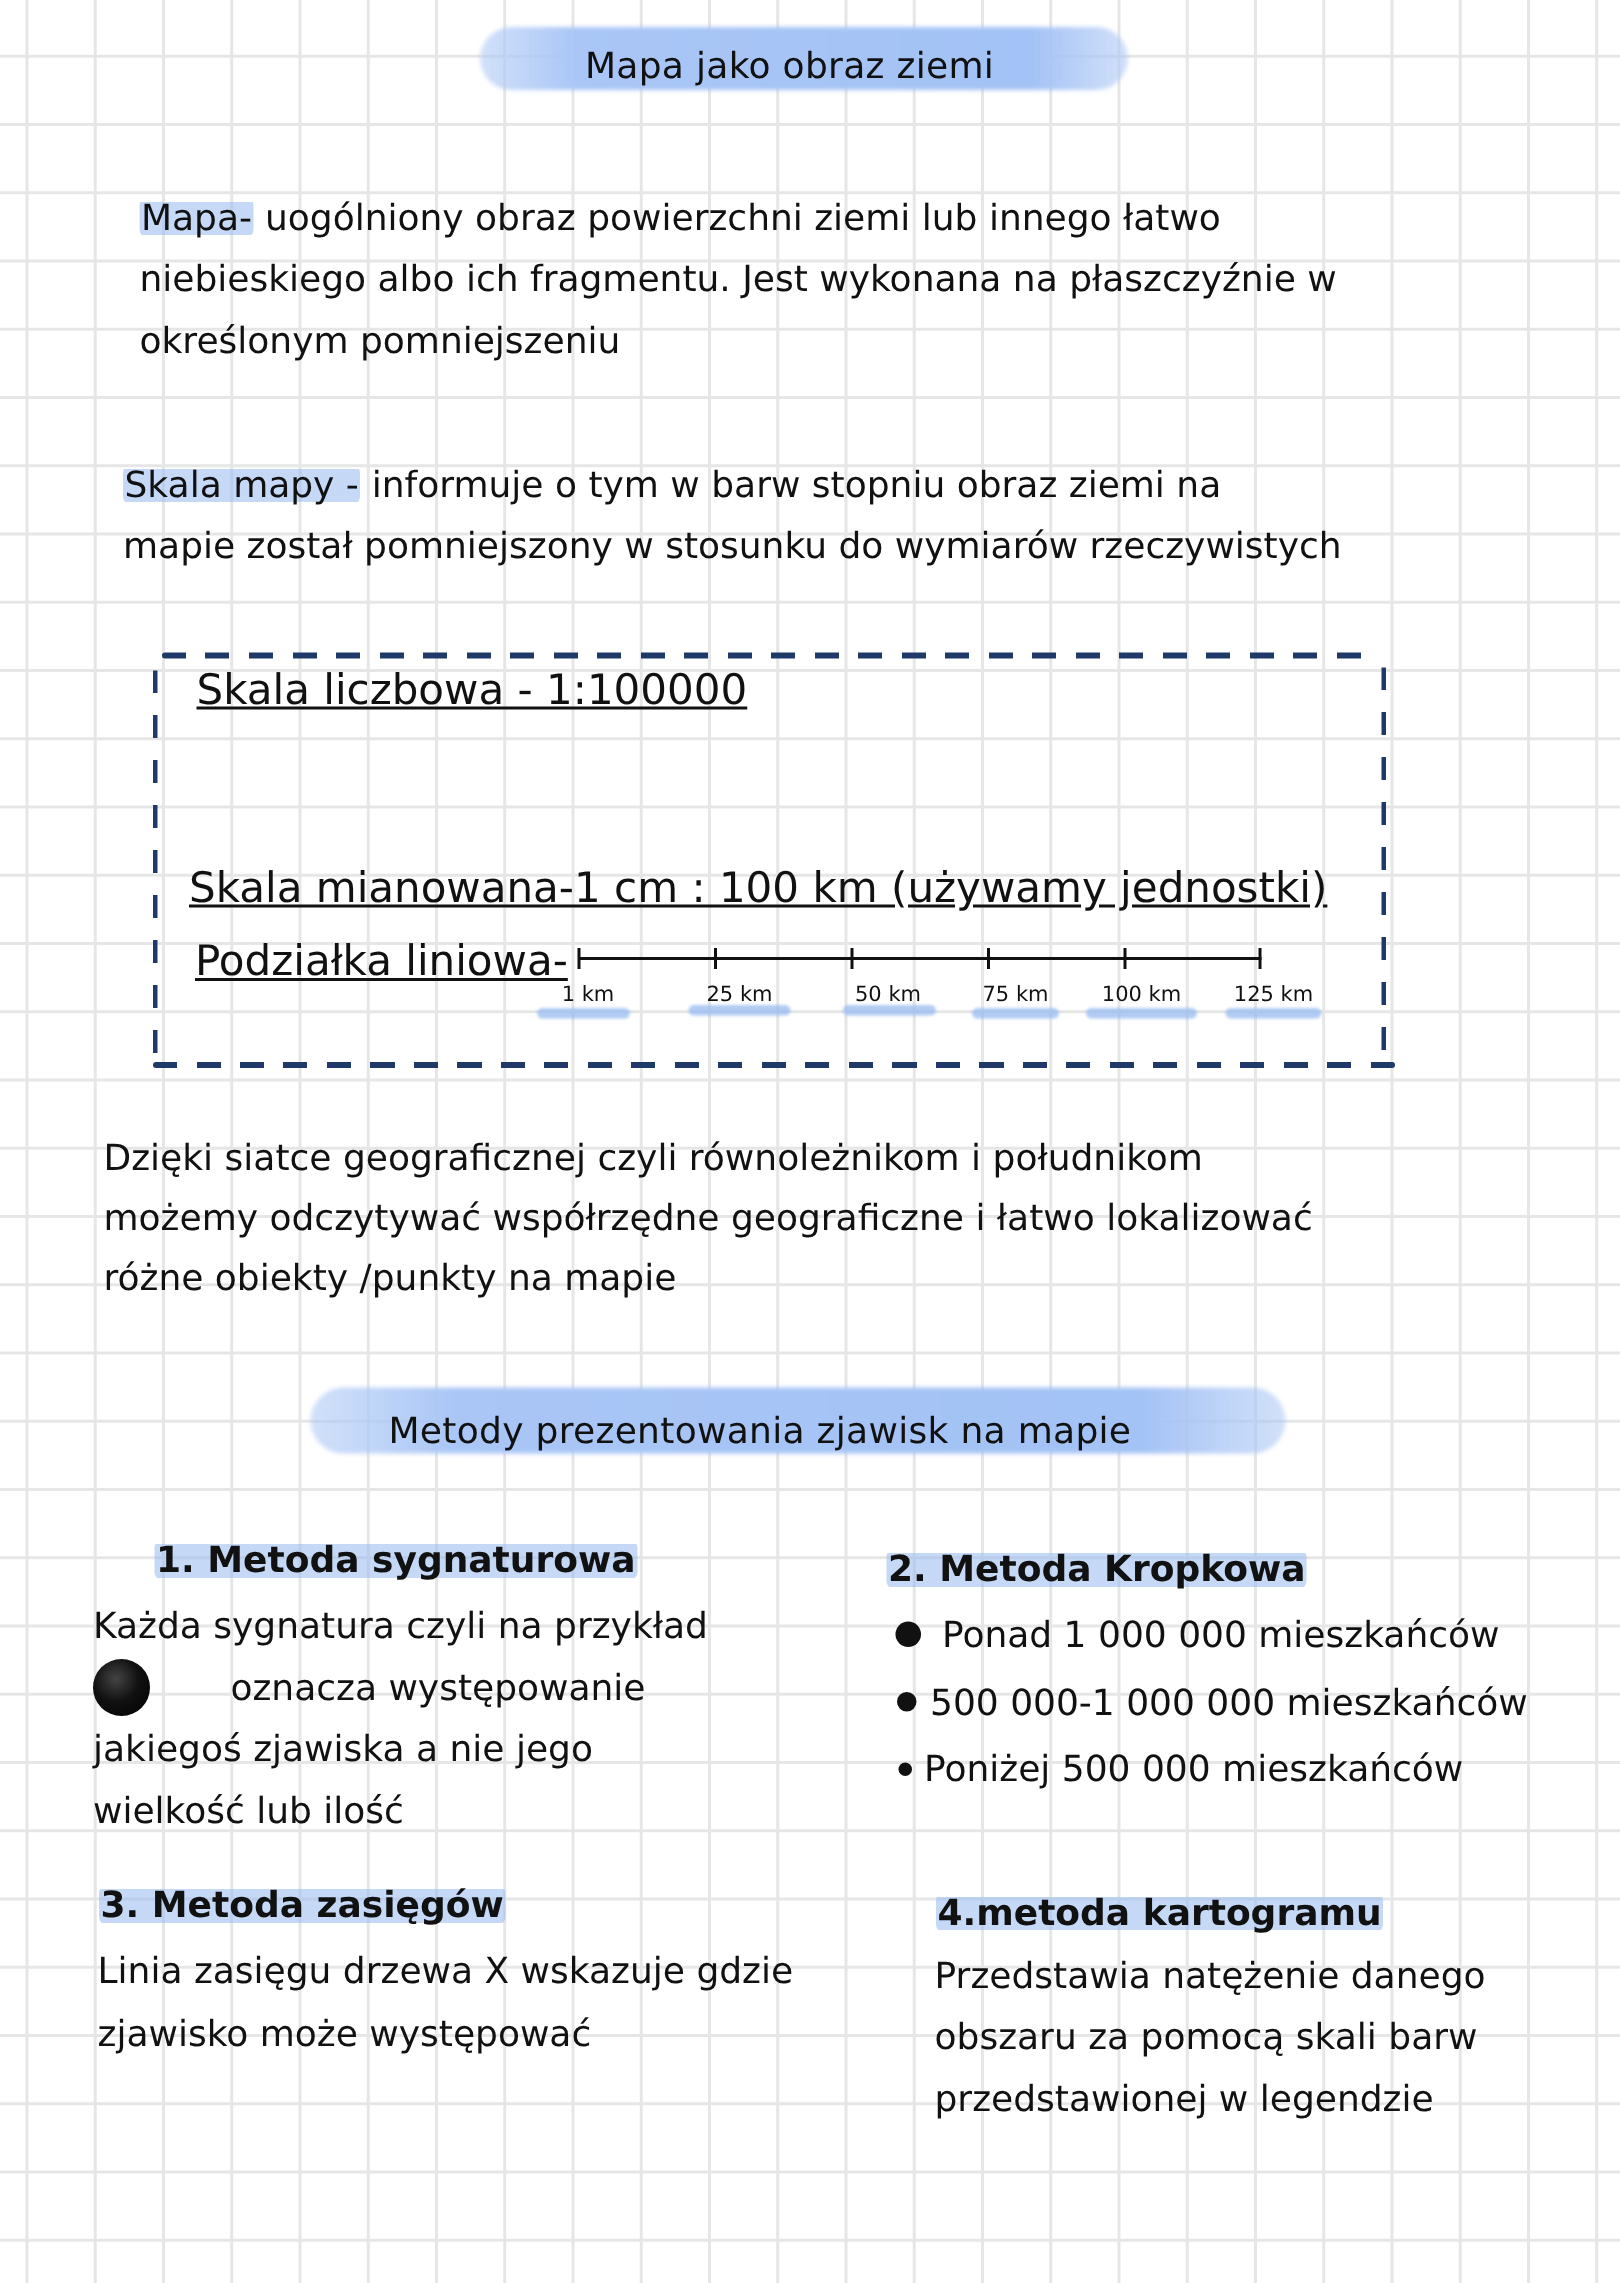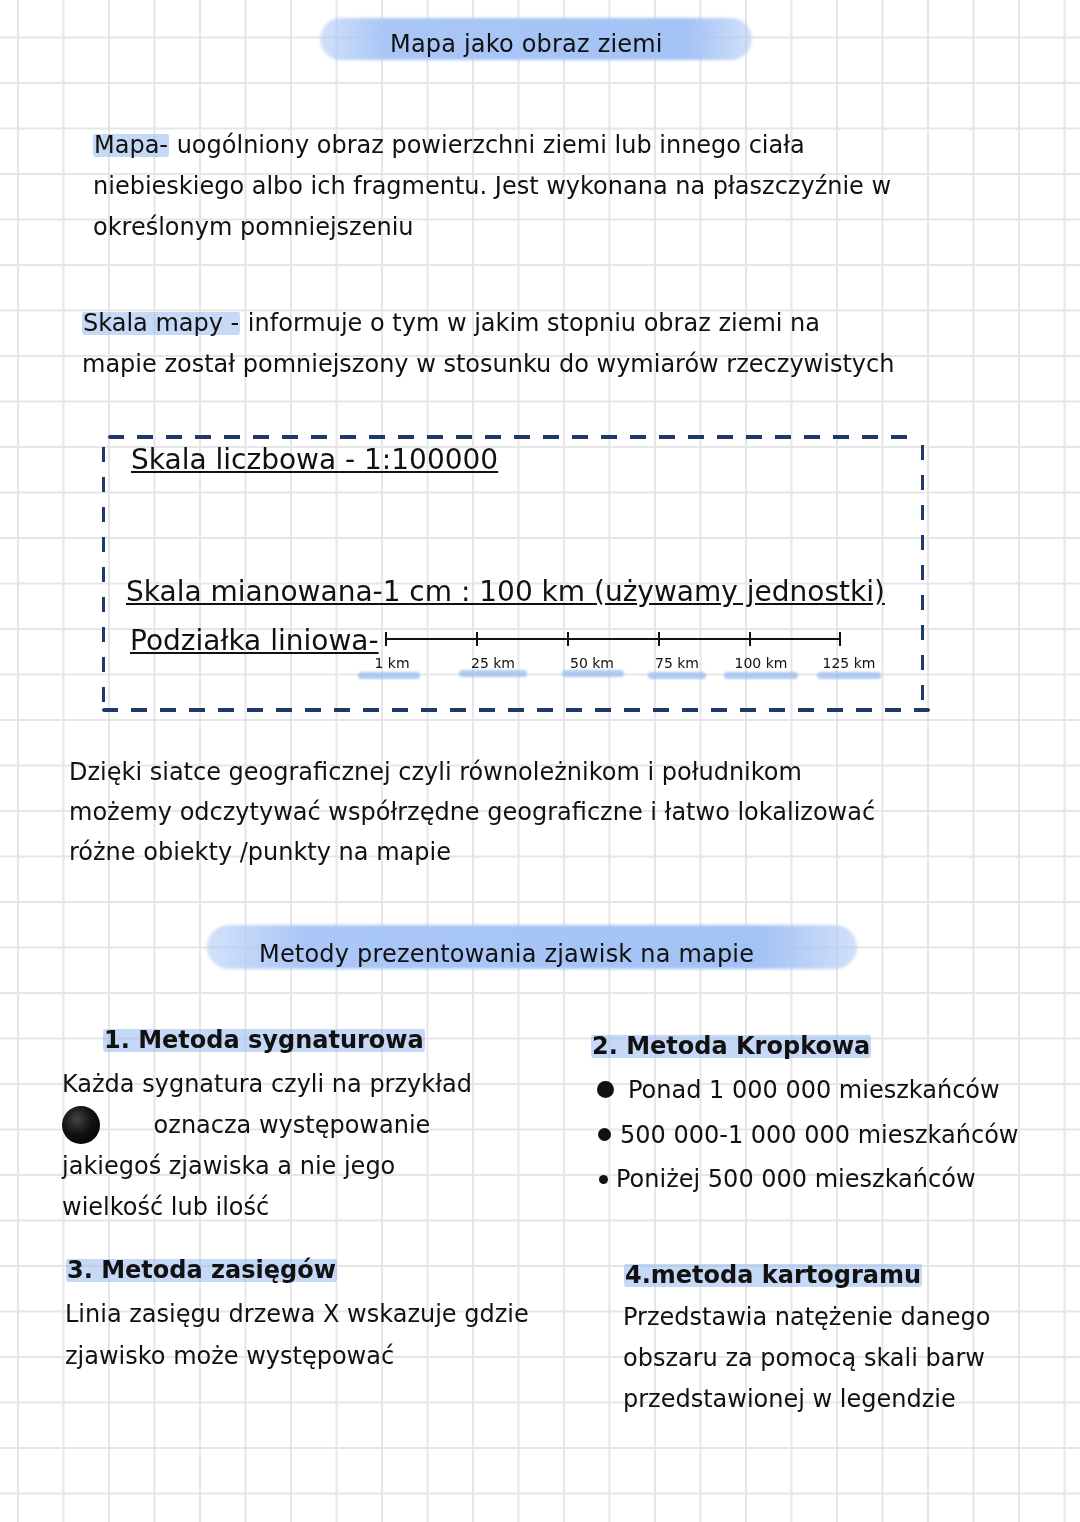--- a/index.html
+++ b/index.html
@@ -109,27 +109,27 @@
     white-space: nowrap;
   }
 </style>
 </head>
 <body>
 
 <div class="title-band" style="left:320px; top:18px; width:432px; height:42px;"></div>
 <div class="title-text" style="left:390px; top:30px;">Mapa jako obraz ziemi</div>
 
 <div class="para" style="left:93px; top:125px;">
-  <div><span class="hl">Mapa-</span><span> uogólniony obraz powierzchni ziemi lub innego ciała</span></div>
+  <div><span class="hl">Mapa-</span><span> uogólniony obraz powierzchni ziemi lub innego łatwo</span></div>
   <div>niebieskiego albo ich fragmentu. Jest wykonana na płaszczyźnie w</div>
   <div>określonym pomniejszeniu</div>
 </div>
 
 <div class="para" style="left:82px; top:303px;">
-  <div><span class="hl">Skala mapy -</span><span> informuje o tym w jakim stopniu obraz ziemi na</span></div>
+  <div><span class="hl">Skala mapy -</span><span> informuje o tym w barw stopniu obraz ziemi na</span></div>
   <div>mapie został pomniejszony w stosunku do wymiarów rzeczywistych</div>
 </div>
 
 <div class="dash-box">
   <div class="dash-top"></div>
   <div class="dash-bottom"></div>
   <div class="dash-left"></div>
   <div class="dash-right"></div>
 </div>
 <div class="box-line" style="left:131px; top:443px;">Skala liczbowa - 1:100000</div>

